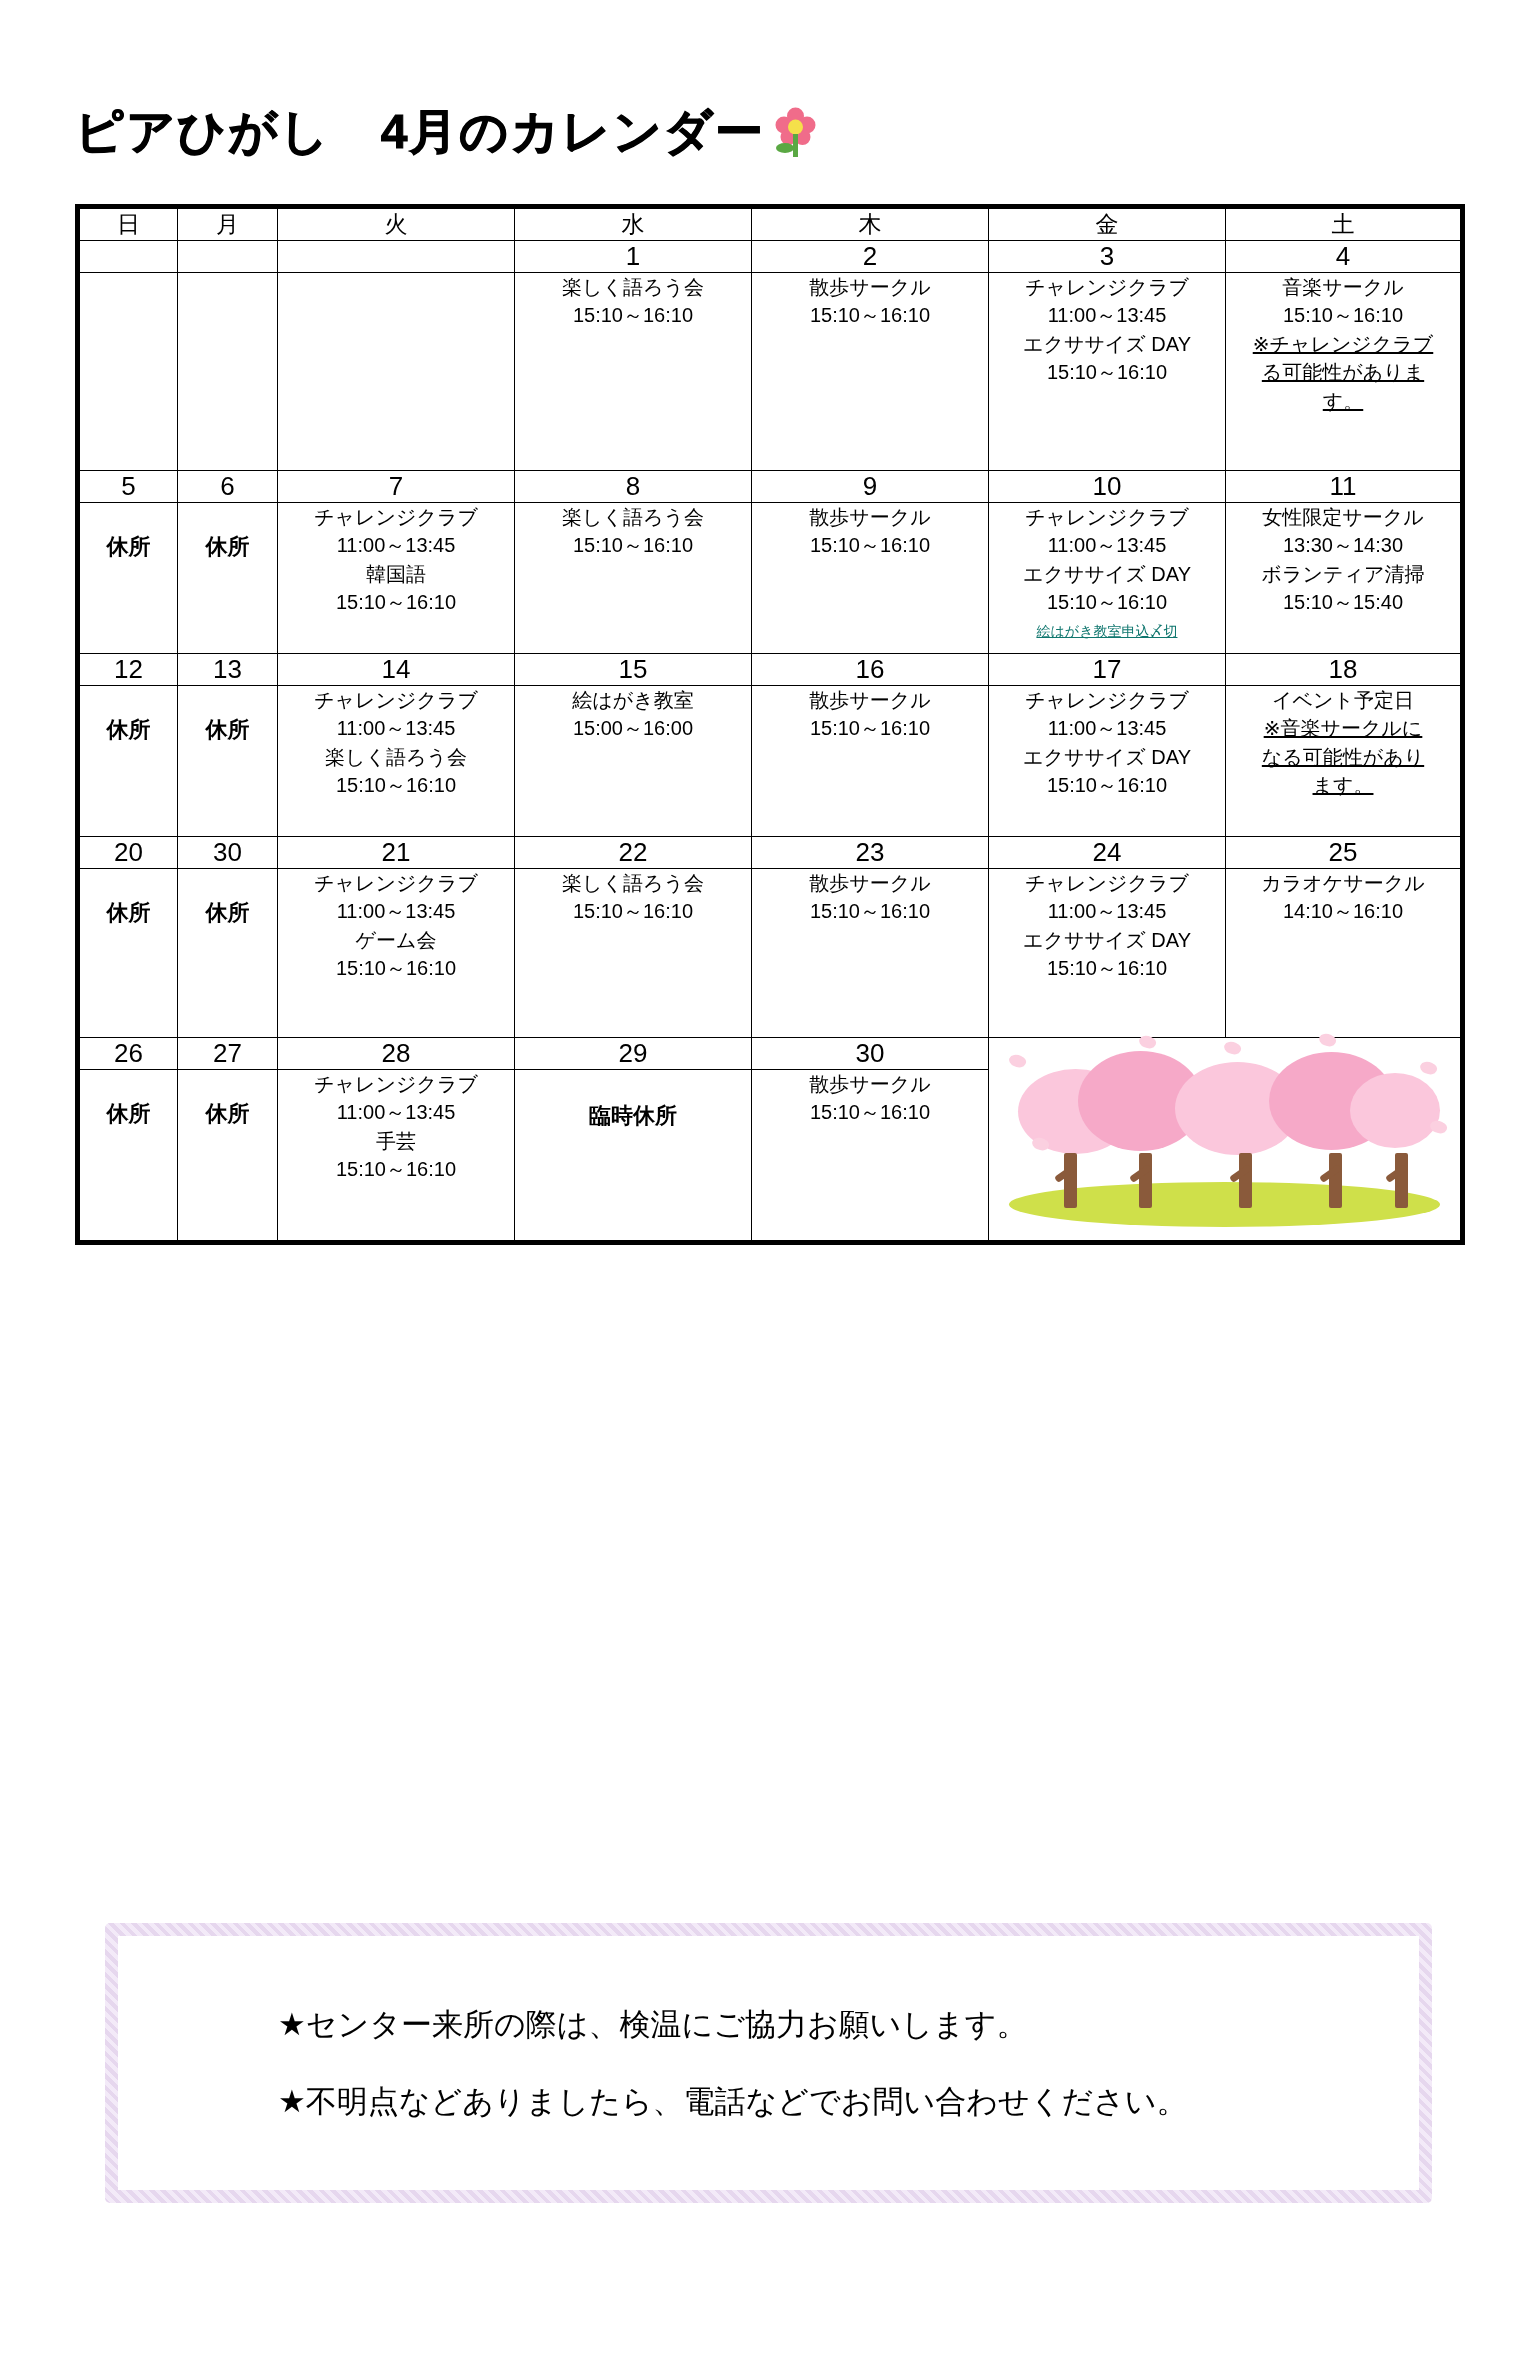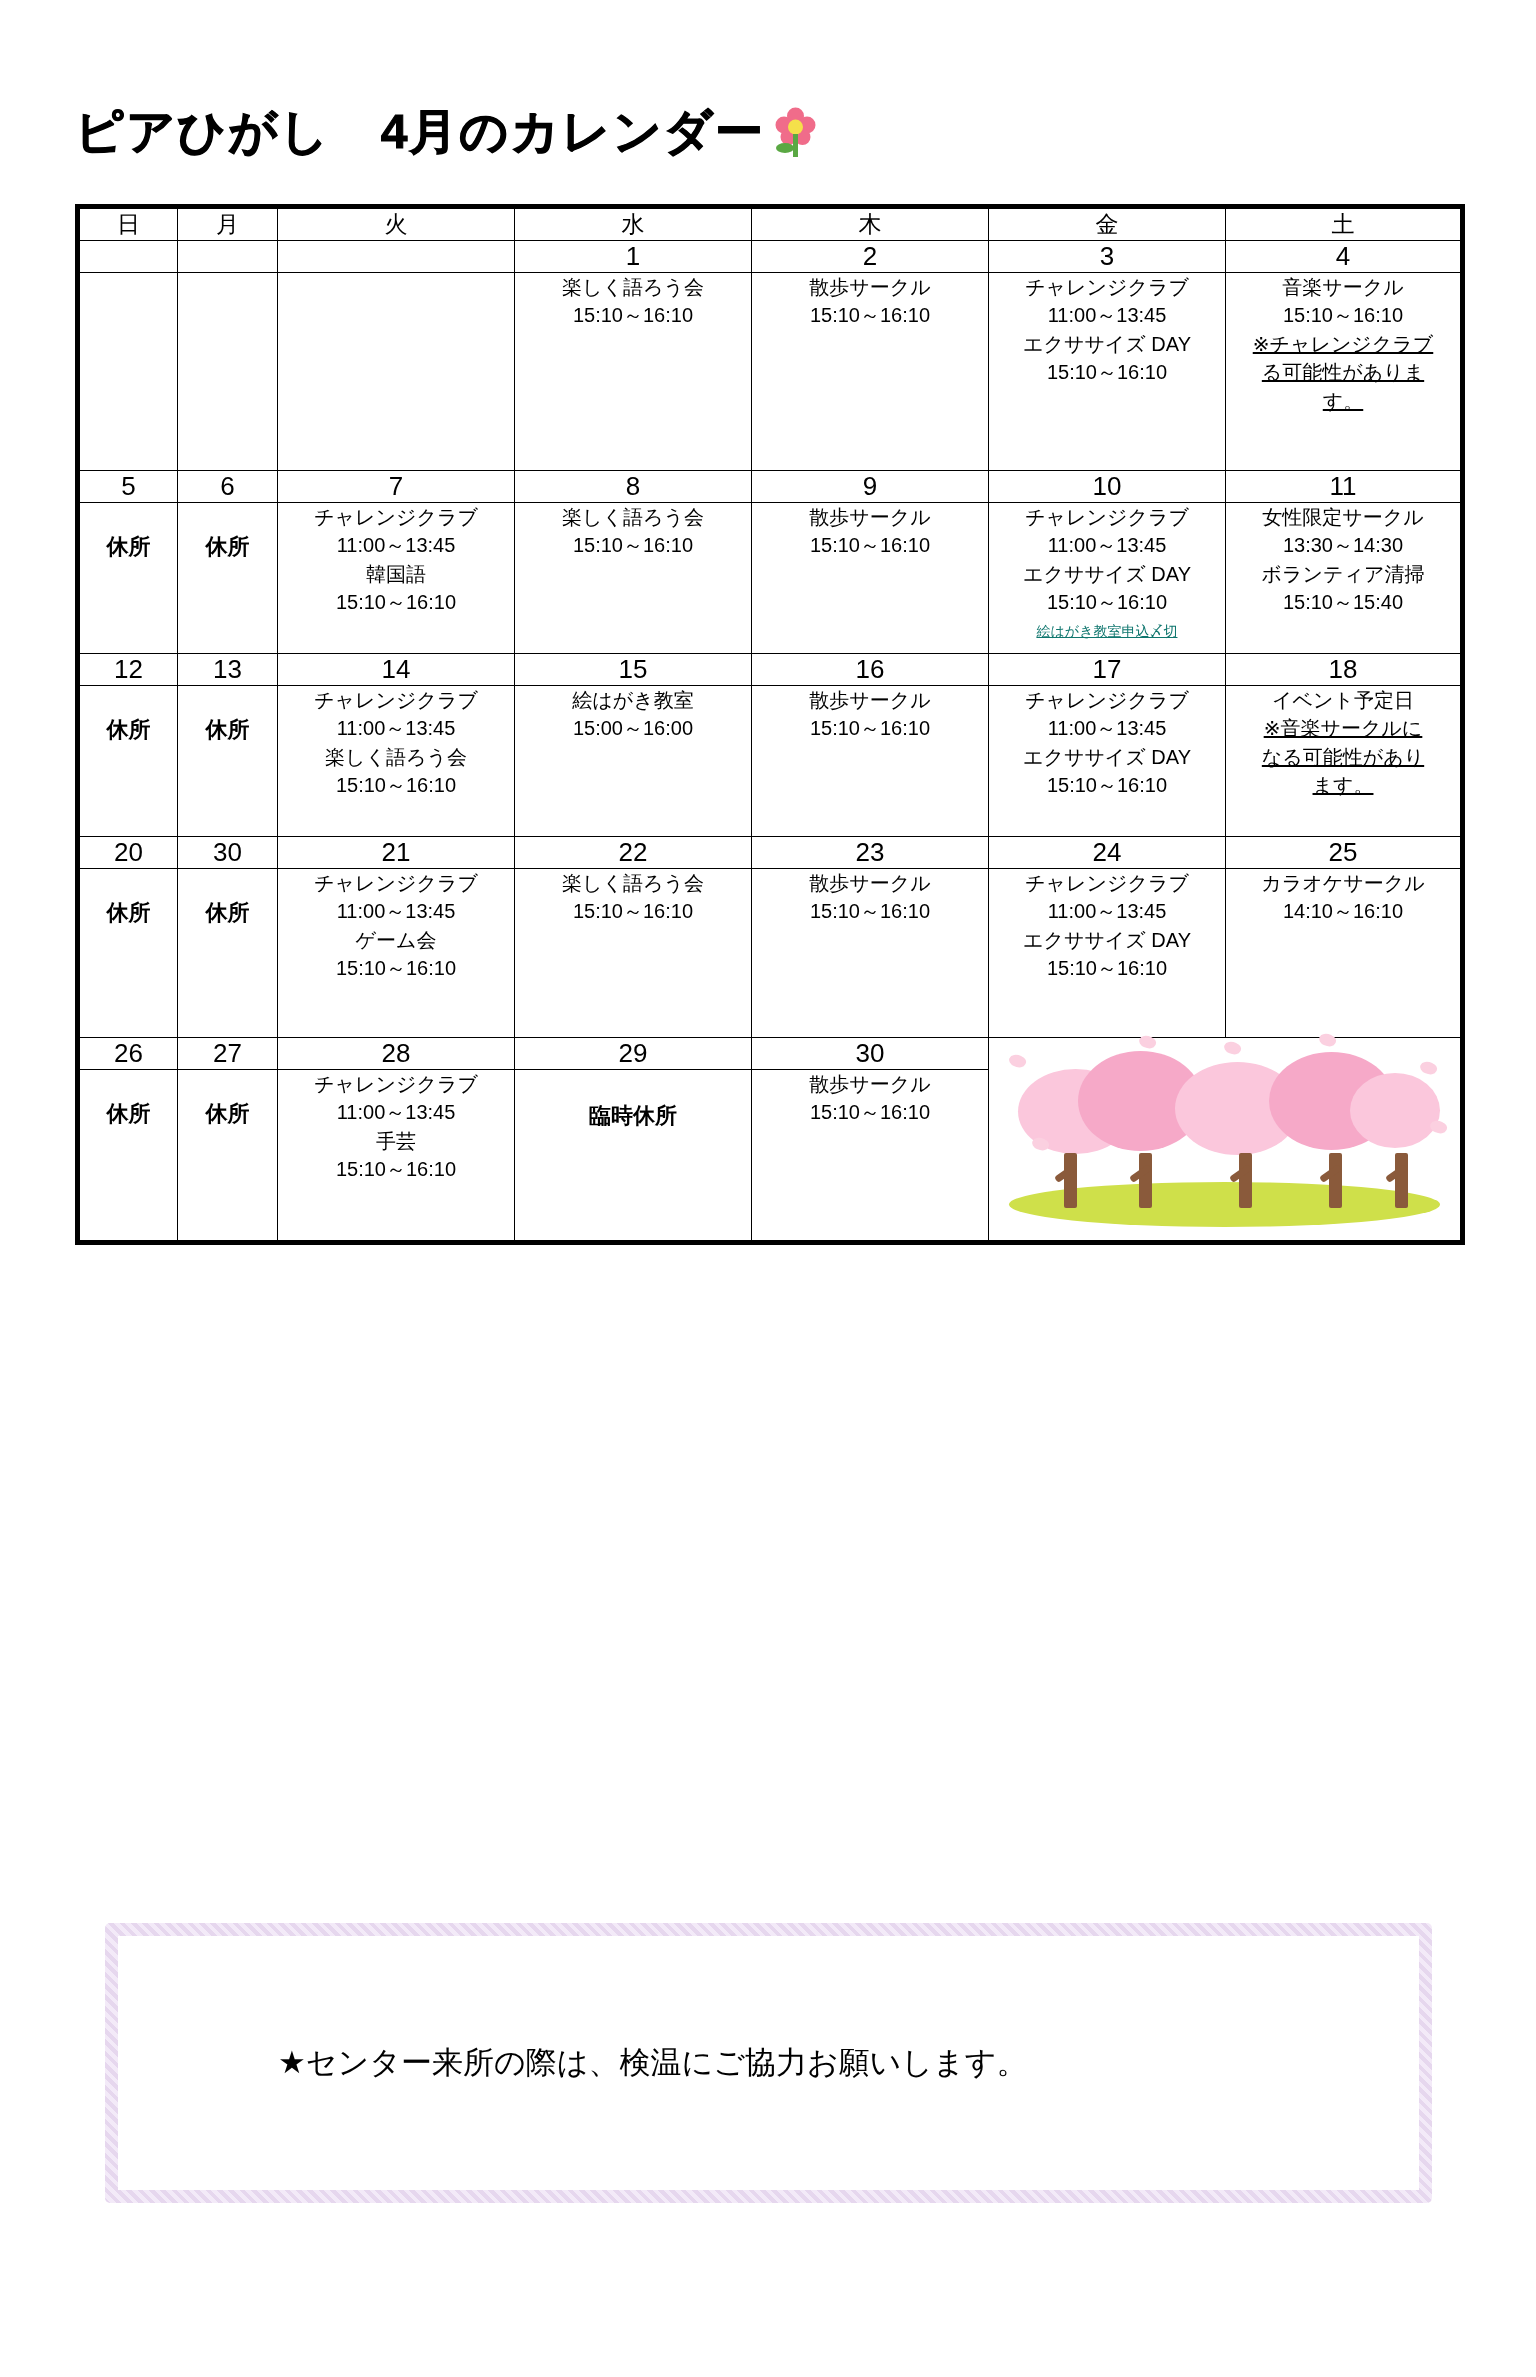--- a/index.html
+++ b/index.html
@@ -475,17 +475,18 @@
             <div>15:10～16:10</div>
           </td>
         </tr>
       </tbody>
     </table>
   </div>
 
   <div class="notice">
     <div class="notice-inner">
       <div class="notice-line">★センター来所の際は、検温にご協力お願いします。</div>
+      <div class="notice-line">★不明点などありましたら、電話などでお問い合わせください。</div>
     </div>
   </div>
 
 </div>
 
 
 </body></html>

